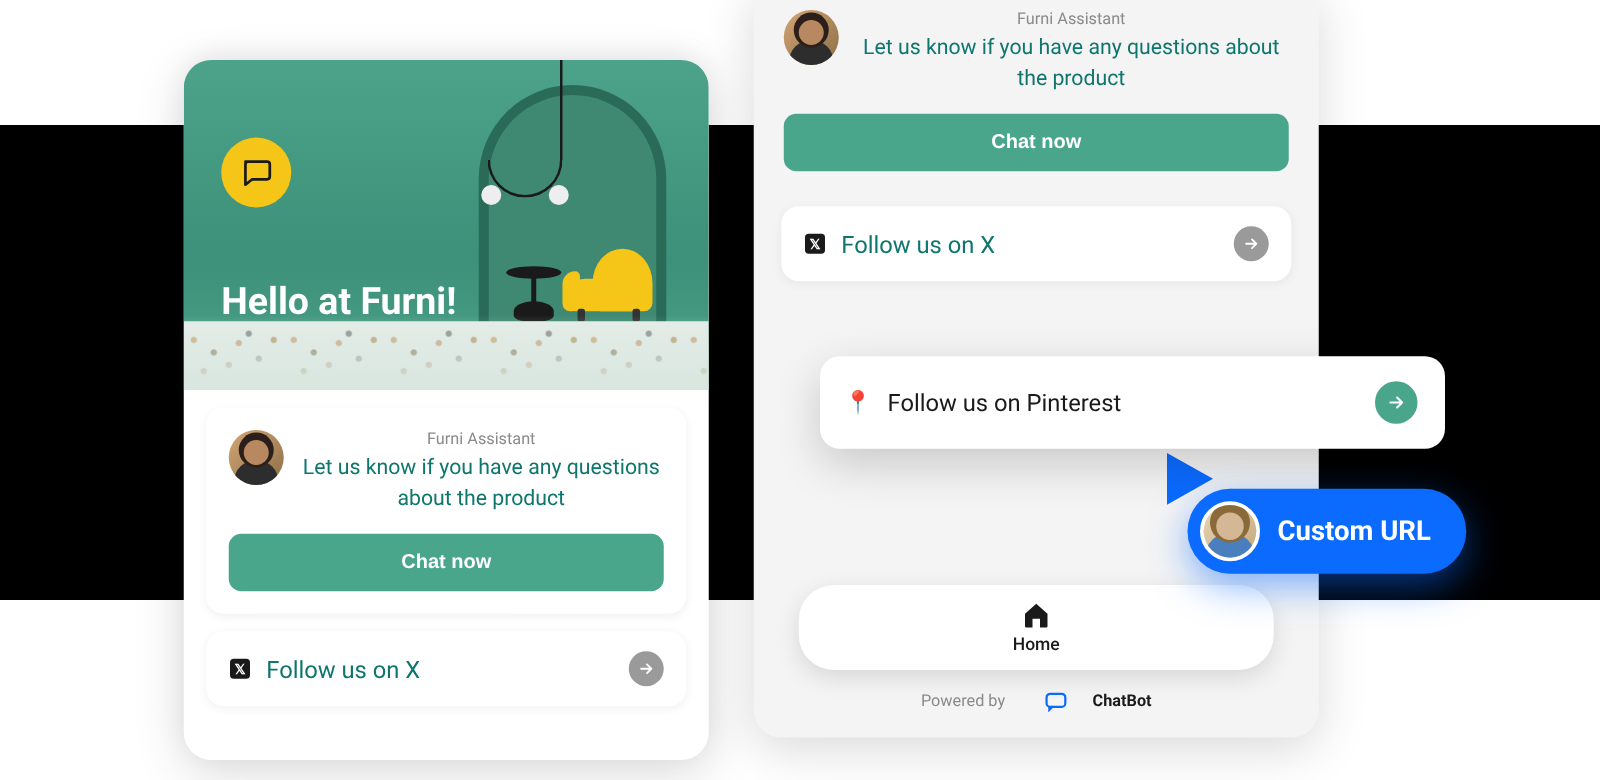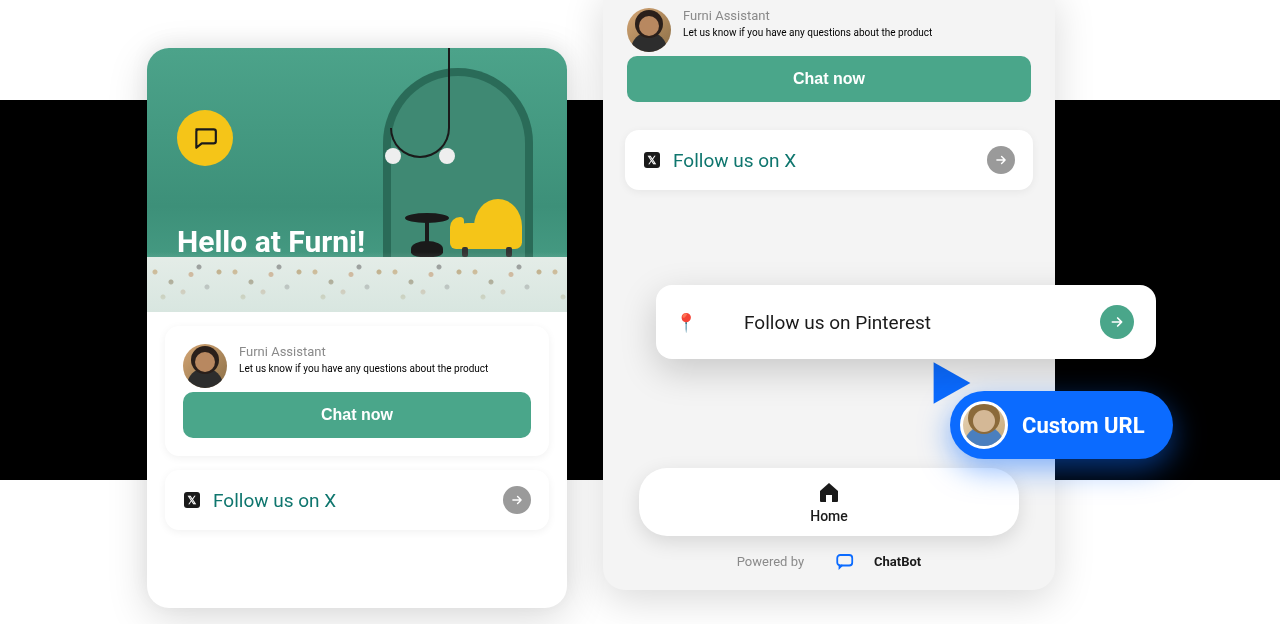--- a/index.html
+++ b/index.html
@@ -257,34 +257,35 @@
       bottom: -4px;
       left: 50%;
       transform: translateX(-50%);
       width: 36px;
       height: 24px;
       background: #2d2d2d;
       border-radius: 18px 18px 0 0;
     }
     .assistant-text {
       flex: 1;
+      text-align: center;
     }
     .assistant-name {
       font-size: 13px;
       color: #8a8a8a;
       margin-bottom: 3px;
     }
     .assistant-msg {
-      font-size: 10px;
-      color: #000000;
+      font-size: 17px;
+      color: #0f766e;
       line-height: 1.45;
     }
     .chat-btn {
       width: 100%;
-      margin-top: 4px;
+      margin-top: 16px;
       padding: 14px;
       background: #4aa68a;
       color: #fff;
       border: none;
       border-radius: 10px;
       font-size: 16px;
       font-weight: 600;
       cursor: pointer;
     }
     .link-card {
@@ -366,21 +367,20 @@
       padding: 20px 22px;
       display: flex;
       align-items: center;
       gap: 14px;
       z-index: 5;
     }
     .big-link-text {
       flex: 1;
       font-size: 19px;
       color: #1a1a1a;
-      margin-left: 34px;
     }
     .big-arrow {
       width: 34px;
       height: 34px;
     }
     .bottom-nav {
       position: absolute;
       left: 50%;
       transform: translateX(-50%);
       bottom: 54px;

